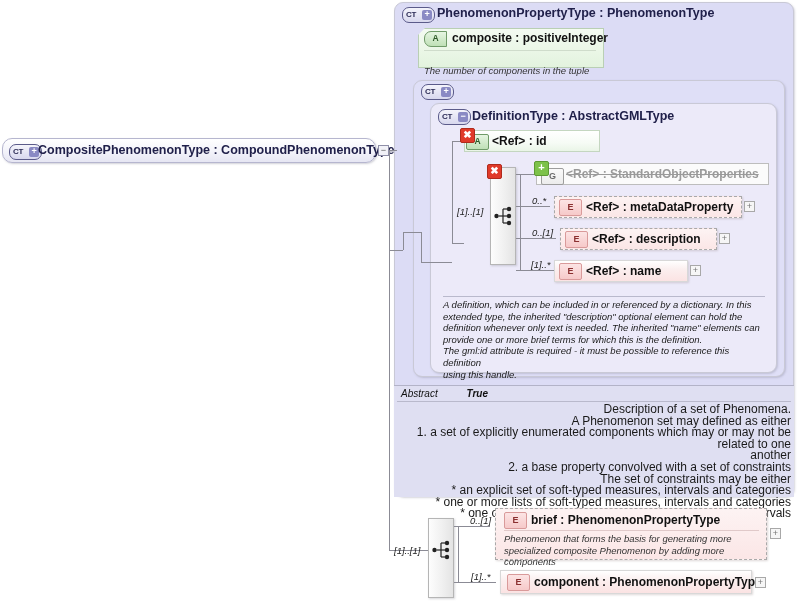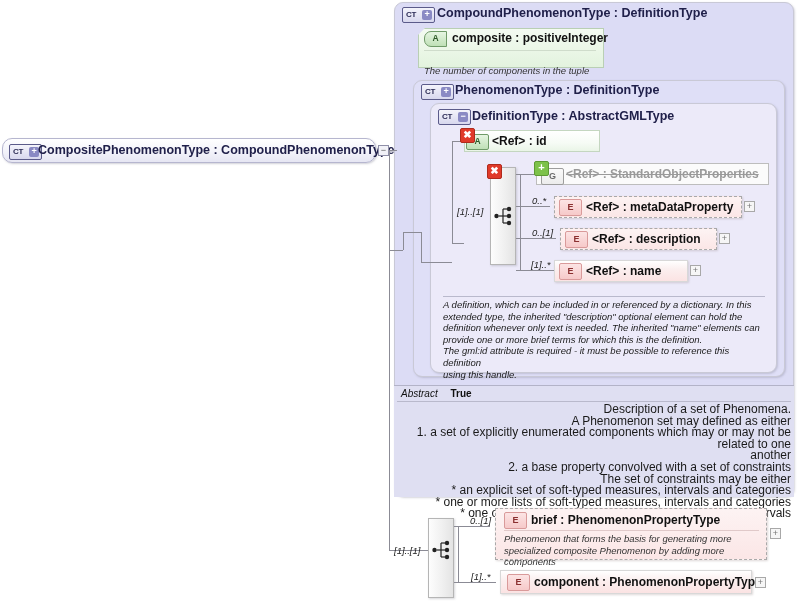--- a/index.html
+++ b/index.html
@@ -26,21 +26,21 @@
     box-shadow:1px 1px 2px rgba(120,120,140,.30);
   }
   .container.lvl2{background:#dfdff7;}
   .container.lvl3{background:#eceaf9;}
 
   
   .ctbadge{
     position:absolute;
     width:28px;height:14px;
     border:1px solid #5b5b8a;
-    border-radius:2px;
+    border-radius:7px;
     background:linear-gradient(180deg,#f4f4fb 0%,#d8d8ee 100%);
     font-size:8px;font-weight:bold;color:#2b2b55;
     line-height:13px;
     text-align:left;
     padding-left:3px;
     letter-spacing:-.2px;
   }
   .ctbadge .pm{
     position:absolute;right:2px;top:1.5px;
     width:10px;height:10px;border-radius:2px;
@@ -179,21 +179,21 @@
   
   .docpanel{
     position:absolute;box-sizing:border-box;
     background:#dfdff2;
     border-top:1px solid #b3b3c8;
   }
   .abstract-row{
     position:absolute;font-size:10px;color:#111;white-space:nowrap;
   }
   .abstract-row .k{font-style:italic;margin-top:32px;}
-  .abstract-row .v{font-weight:bold;margin-left:10px;}
+  .abstract-row .v{font-weight:bold;margin-left:26px;font-style:italic;}
   .hr{position:absolute;height:1px;background:#b9b9cc;}
   .doctext{
     position:absolute;font-size:12px;color:#1a1a1a;
     line-height:11.6px;white-space:pre-line;text-align:right;
   }
   .deftext{
     position:absolute;font-size:9.5px;font-style:italic;color:#1a1a1a;
     line-height:11.6px;white-space:pre-line;
   }
 </style>
@@ -201,36 +201,35 @@
 <body>
 
 <div id="stage">
 
   <div class="container lvl1 abs" style="left:394px;top:2px;width:400px;height:495px;"></div>
 
   <div class="ctbadge" style="left:402px;top:7px;">
     <span>CT</span>
     <span class="pm">+</span>
   </div>
-  <div class="ct-title" style="left:437px;top:6px;">CompoundPhenomenonType : DefinitionType</div>
+  <div class="ct-title" style="left:437px;top:6px;">PhenomenonPropertyType : PhenomenonType</div>
 
   <div class="attrbox clip" style="left:418px;top:28px;width:186px;height:40px;"></div>
   <div class="abadge" style="left:424px;top:31px;">
     <span>A</span>
   </div>
   <div class="attr-title" style="left:452px;top:31px;">composite : positiveInteger</div>
   <div class="attr-doc" style="left:424px;top:50px;width:172px;">The number of components in the tuple</div>
 
   <div class="container lvl2 abs" style="left:413px;top:80px;width:372px;height:297px;"></div>
 
   <div class="ctbadge" style="left:421px;top:84px;">
     <span>CT</span>
     <span class="pm">+</span>
   </div>
-  <div class="ct-title" style="left:455px;top:83px;">PhenomenonType : DefinitionType</div>
 
   <div class="container lvl3 abs" style="left:430px;top:103px;width:347px;height:270px;"></div>
 
   <div class="ctbadge" style="left:438px;top:109px;">
     <span>CT</span>
     <span class="pm">−</span>
   </div>
   <div class="ct-title" style="left:472px;top:109px;">DefinitionType : AbstractGMLType</div>
 
   <div class="ln lnv" style="left:452px;top:141px;height:102px;"></div>

